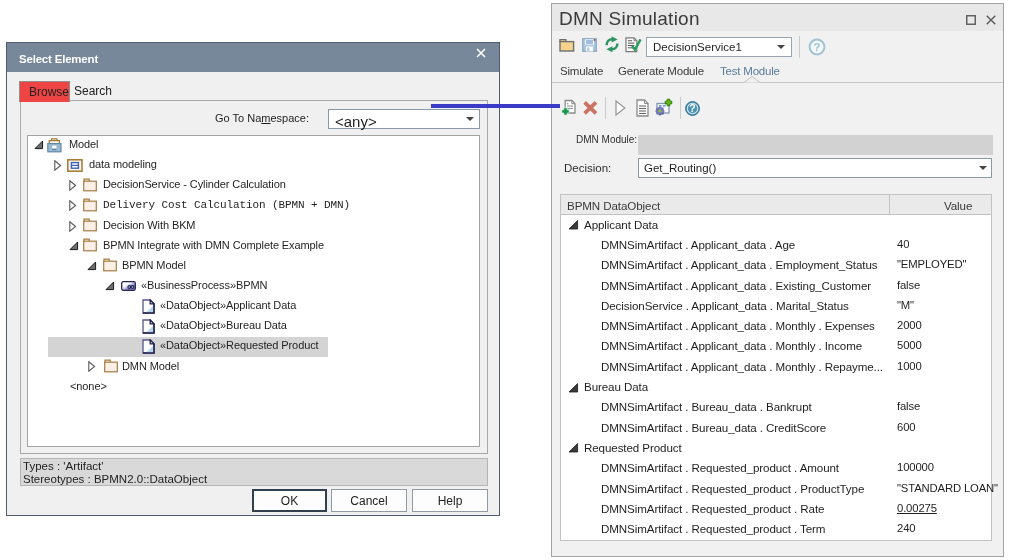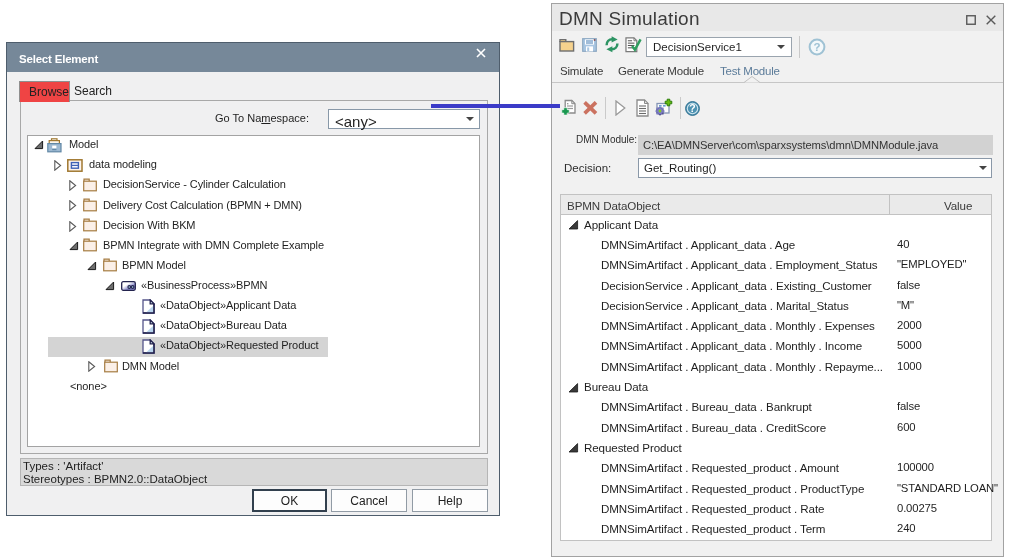--- a/index.html
+++ b/index.html
@@ -65,21 +65,21 @@
 <rect x="0.7" y="3.2" width="12.6" height="9.6" fill="#fbf0e8" stroke="#a67c42" stroke-width="1.2"></rect>
 </svg>
 <div class="abs tr" style="left:103px; top:178.3px;">DecisionService - Cylinder Calculation</div>
 <svg class="abs" style="left:69px; top:200.45499999999998px;" width="8" height="11" viewBox="0 0 8 11">
 <path d="M0.8 0.8 L6.6 5.5 L0.8 10.2 Z" fill="#ffffff" stroke="#5a5a5a" stroke-width="1.1"></path>
 </svg>
 <svg class="abs" style="left:82.5px; top:197.95499999999998px;" width="14" height="14" viewBox="0 0 14 14">
 <path d="M1 3.5 L1 1.2 L6.2 1.2 L6.2 3.5" fill="#fbf0e8" stroke="#a67c42" stroke-width="1.2"></path>
 <rect x="0.7" y="3.2" width="12.6" height="9.6" fill="#fbf0e8" stroke="#a67c42" stroke-width="1.2"></rect>
 </svg>
-<div class="abs tr" style="left:103px; top:198.5px;">Delivery Cost Calculation (BPMN + DMN)</div>
+<div class="abs tr" style="left:103px; top:198.5px;font-family:Liberation Mono, monospace;">Delivery Cost Calculation (BPMN + DMN)</div>
 <svg class="abs" style="left:69px; top:220.58499999999998px;" width="8" height="11" viewBox="0 0 8 11">
 <path d="M0.8 0.8 L6.6 5.5 L0.8 10.2 Z" fill="#ffffff" stroke="#5a5a5a" stroke-width="1.1"></path>
 </svg>
 <svg class="abs" style="left:82.5px; top:218.08499999999998px;" width="14" height="14" viewBox="0 0 14 14">
 <path d="M1 3.5 L1 1.2 L6.2 1.2 L6.2 3.5" fill="#fbf0e8" stroke="#a67c42" stroke-width="1.2"></path>
 <rect x="0.7" y="3.2" width="12.6" height="9.6" fill="#fbf0e8" stroke="#a67c42" stroke-width="1.2"></rect>
 </svg>
 <div class="abs tr" style="left:103px; top:218.6px;">Decision With BKM</div>
 <svg class="abs" style="left:69px; top:241.015px;" width="10" height="10" viewBox="0 0 10 10">
 <path d="M8.6 1 L8.6 8.6 L1 8.6 Z" fill="#6e6e6e" stroke="#1a1a1a" stroke-width="1"></path>
@@ -251,42 +251,41 @@
 <svg class="abs" style="left:685px; top:101px;" width="15" height="15" viewBox="0 0 15 15">
 <circle cx="7.5" cy="7.5" r="6.9" fill="#4e93b2" stroke="#2e6e8e" stroke-width="1"></circle>
 <circle cx="7.5" cy="7.5" r="5.2" fill="none" stroke="#cfe4ee" stroke-width="1.1"></circle>
 <text x="7.5" y="11.4" font-family="Liberation Sans" font-size="10.5" font-weight="bold" fill="#ffffff" text-anchor="middle">?</text>
 </svg>
 <div class="abs" style="left:605px; top:97px; width:1px; height:22px; background:#cacaca;"></div>
 <div class="abs" style="left:680px; top:97px; width:1px; height:22px; background:#cacaca;"></div>
 
 <div class="abs" style="left:564px; top:134px; color:#2e2e2e; font-size:10px; white-space:nowrap;margin-left:12px;">DMN Module:</div>
 <div class="abs" style="left:638px; top:135px; width:355px; height:20px; background:#d2d2d2;"></div>
-<div class="abs" style="left:643px; top:139px; color:#333; font-size:11.2px; letter-spacing:-0.1px; white-space:nowrap;">C:\EA\DMNServer\com\sparxsystems\dmn\DMNModule.java</div>
 
 <div class="abs" style="left:564px; top:162px; color:#2e2e2e; font-size:11.5px; white-space:nowrap;">Decision:</div>
 <div class="abs" style="left:638px; top:158px; width:354px; height:20px; background:#ffffff; border:1px solid #8a98a8;"></div>
 <div class="abs" style="left:644px; top:161.5px; font-size:11.5px; color:#1f1f1f; white-space:nowrap;">Get_Routing()</div>
 <div class="abs" style="left:979px; top:166px; width:0; height:0; border-left:4px solid transparent; border-right:4px solid transparent; border-top:4px solid #444;"></div>
 
 <div class="abs" style="left:560px; top:194px; width:432px; height:347px; background:#ffffff; border:1px solid #c2c2c2;"></div>
 <div class="abs" style="left:561px; top:195px; width:430px; height:20px; background:#eaeaea; border-bottom:1px solid #c2c2c2;"></div>
 <div class="abs" style="left:889px; top:195px; width:1px; height:20px; background:#c2c2c2;"></div>
 <div class="abs" style="left:567px; top:199px; color:#3a3a3a; font-size:11.6px; letter-spacing:-0.1px; white-space:nowrap;">BPMN DataObject</div>
 <div class="abs" style="left:897px; top:199px; color:#3a3a3a; font-size:11.6px; letter-spacing:-0.1px; white-space:nowrap;margin-left:47px;">Value</div>
 <div id="tablerows"></div>
 <svg class="abs" style="left:568px; top:220.2px;" width="11" height="10" viewBox="0 0 11 10">
       <path d="M9.6 0.6 L9.6 9 L1 9 Z" fill="#3a3a3a" stroke="#1a1a1a" stroke-width="0.8"></path>
     </svg>
 <div class="abs tt" style="left:584px; top:217.7px;">Applicant Data</div>
 <div class="abs tt" style="left:601px; top:238.0px;">DMNSimArtifact . Applicant_data . Age</div>
 <div class="abs tv" style="left:897px; top:238.0px;">40</div>
 <div class="abs tt" style="left:601px; top:258.2px;">DMNSimArtifact . Applicant_data . Employment_Status</div>
 <div class="abs tv" style="left:897px; top:258.2px;">"EMPLOYED"</div>
-<div class="abs tt" style="left:601px; top:278.5px;">DecisionService . Applicant_data . Existing_Customer</div>
+<div class="abs tt" style="left:601px; top:278.5px;">DMNSimArtifact . Applicant_data . Existing_Customer</div>
 <div class="abs tv" style="left:897px; top:278.5px;">false</div>
 <div class="abs tt" style="left:601px; top:298.8px;">DecisionService . Applicant_data . Marital_Status</div>
 <div class="abs tv" style="left:897px; top:298.8px;">"M"</div>
 <div class="abs tt" style="left:601px; top:319.1px;">DMNSimArtifact . Applicant_data . Monthly . Expenses</div>
 <div class="abs tv" style="left:897px; top:319.1px;">2000</div>
 <div class="abs tt" style="left:601px; top:339.4px;">DMNSimArtifact . Applicant_data . Monthly . Income</div>
 <div class="abs tv" style="left:897px; top:339.4px;">5000</div>
 <div class="abs tt" style="left:601px; top:359.8px;">DMNSimArtifact . Applicant_data . Monthly . Repayme...</div>
 <div class="abs tv" style="left:897px; top:359.8px;">1000</div>
 <svg class="abs" style="left:568px; top:382.5px;" width="11" height="10" viewBox="0 0 11 10">
@@ -299,19 +298,19 @@
 <div class="abs tv" style="left:897px; top:420.6px;">600</div>
 <svg class="abs" style="left:568px; top:443.4px;" width="11" height="10" viewBox="0 0 11 10">
       <path d="M9.6 0.6 L9.6 9 L1 9 Z" fill="#3a3a3a" stroke="#1a1a1a" stroke-width="0.8"></path>
     </svg>
 <div class="abs tt" style="left:584px; top:440.9px;">Requested Product</div>
 <div class="abs tt" style="left:601px; top:461.2px;">DMNSimArtifact . Requested_product . Amount</div>
 <div class="abs tv" style="left:897px; top:461.2px;">100000</div>
 <div class="abs tt" style="left:601px; top:481.6px;">DMNSimArtifact . Requested_product . ProductType</div>
 <div class="abs tv" style="left:897px; top:481.6px;">"STANDARD LOAN"</div>
 <div class="abs tt" style="left:601px; top:501.8px;">DMNSimArtifact . Requested_product . Rate</div>
-<div class="abs tv" style="left:897px; top:501.8px;">0.00275</div>
+<div class="abs tv" style="left:897px; top:501.8px;text-decoration:underline;">0.00275</div>
 <div class="abs tt" style="left:601px; top:522.1px;">DMNSimArtifact . Requested_product . Term</div>
 <div class="abs tv" style="left:897px; top:522.1px;">240</div>
 
 <div class="abs" style="left:431px; top:104px; width:129px; height:3.5px; background:#3b3bc8; z-index:10;"></div>
 
 </div>
 
 </body></html>

